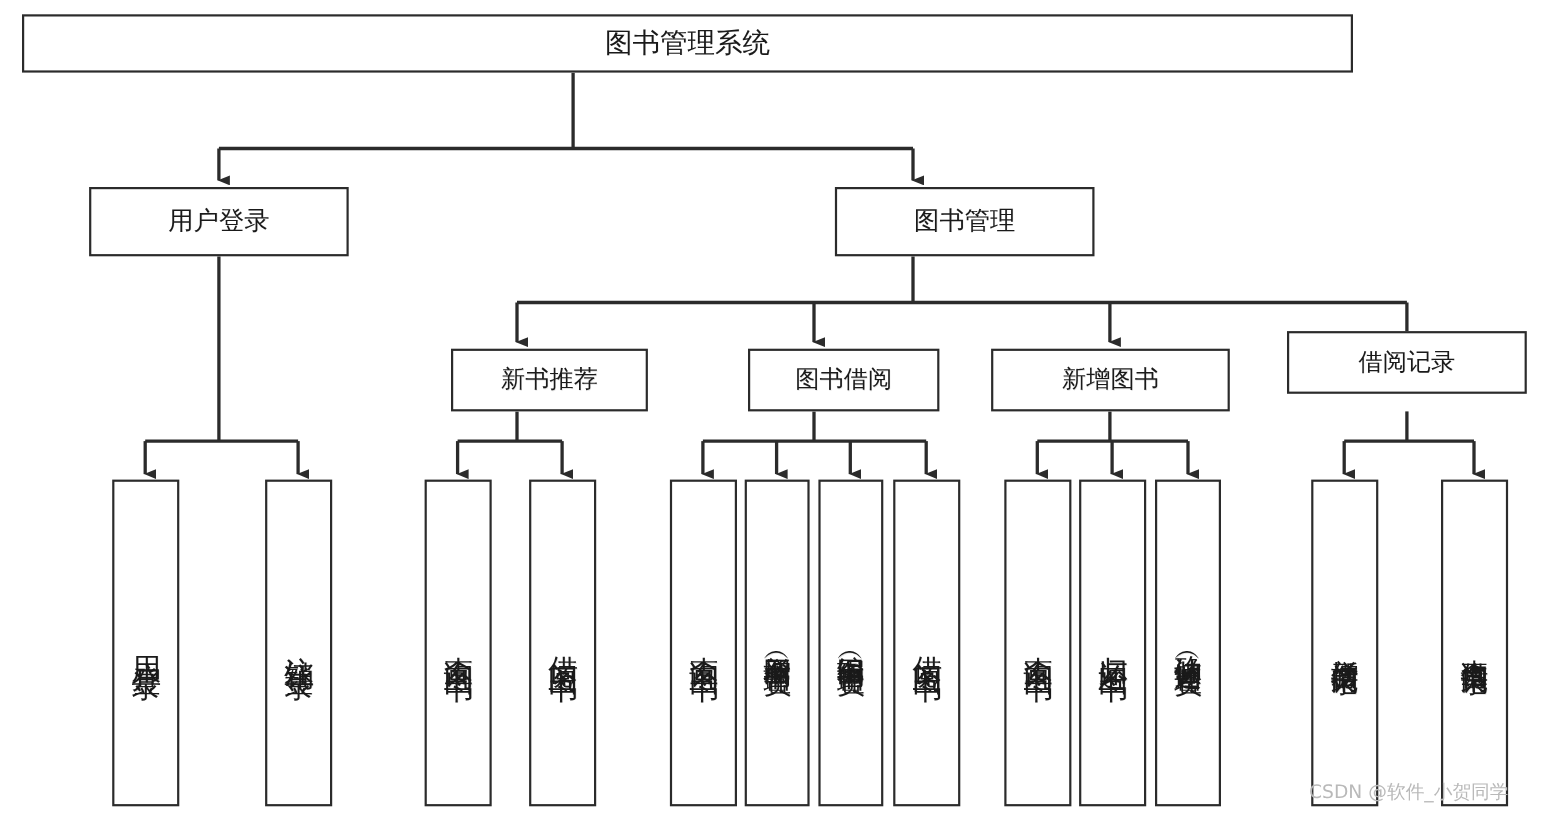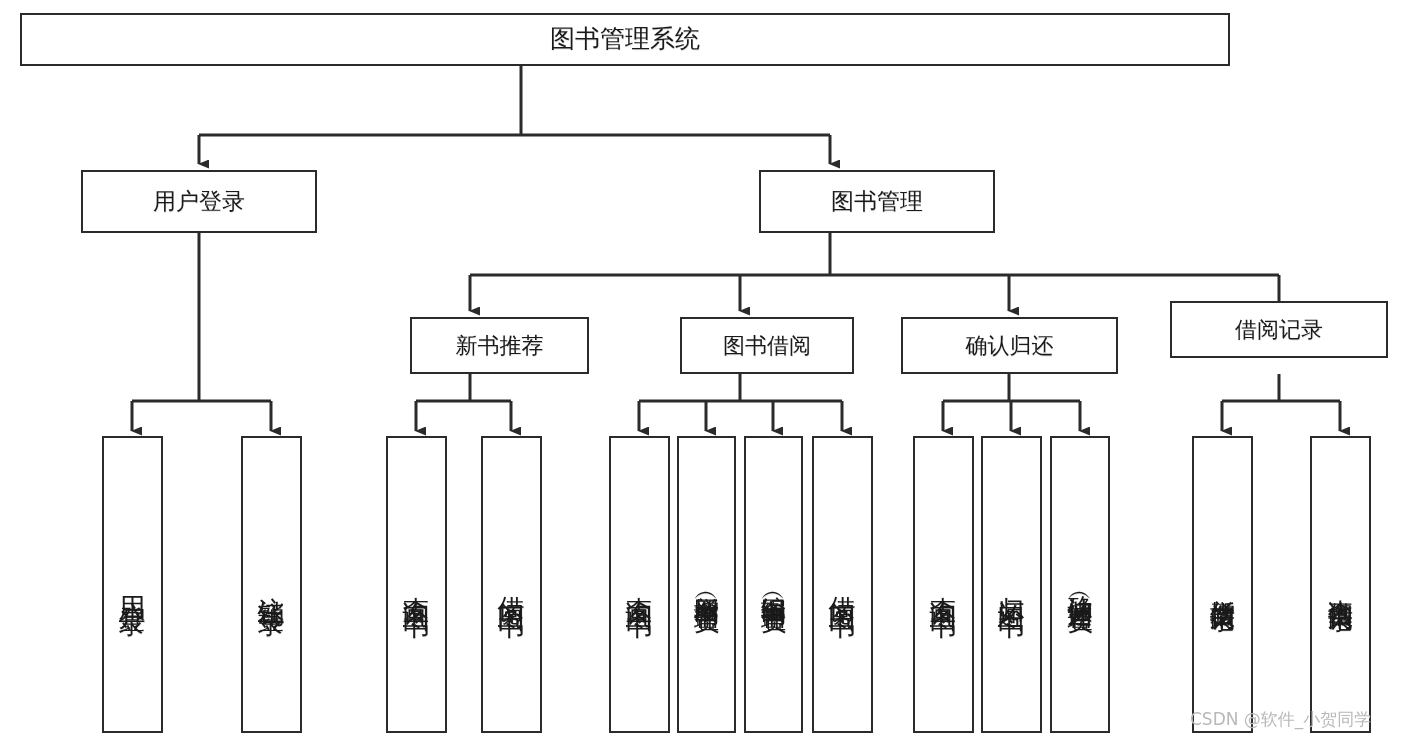--- a/index.html
+++ b/index.html
@@ -124,21 +124,21 @@
     <span class="node-label">图书管理</span>
   </div>
 
   <div class="node-box lvl2" style="left:362px;top:317px;width:179px;height:57px;margin-left:48px;">
     <span class="node-label">新书推荐</span>
   </div>
   <div class="node-box lvl2" style="left:632px;top:317px;width:174px;height:57px;margin-left:48px;">
     <span class="node-label">图书借阅</span>
   </div>
   <div class="node-box lvl2" style="left:901px;top:317px;width:217px;height:57px;">
-    <span class="node-label">确认归还</span>
+    <span class="node-label">新增图书</span>
   </div>
   <div class="node-box lvl2" style="left:1170px;top:301px;width:218px;height:57px;">
     <span class="node-label">借阅记录</span>
   </div>
 
   <div class="leaf-box" style="left:102px;top:436px;width:61px;height:297px;">
     <span class="leaf-label">用户登录</span>
   </div>
   <div class="leaf-box" style="left:241px;top:436px;width:61px;height:297px;">
     <span class="leaf-label">注销登录</span>

